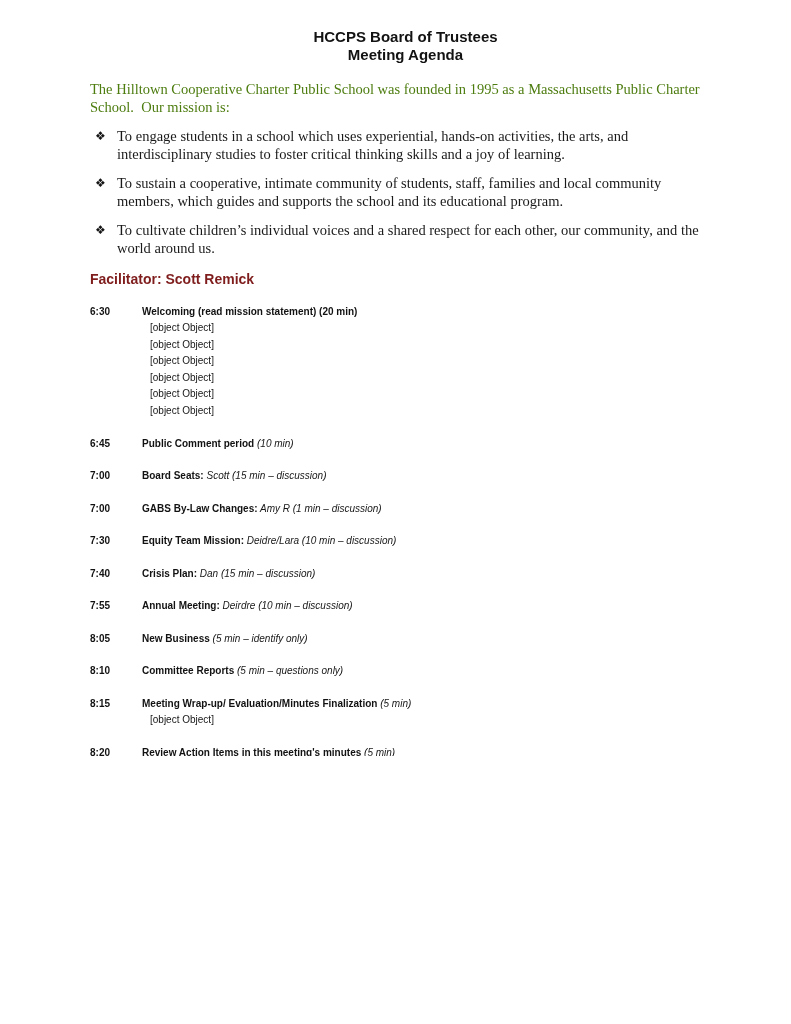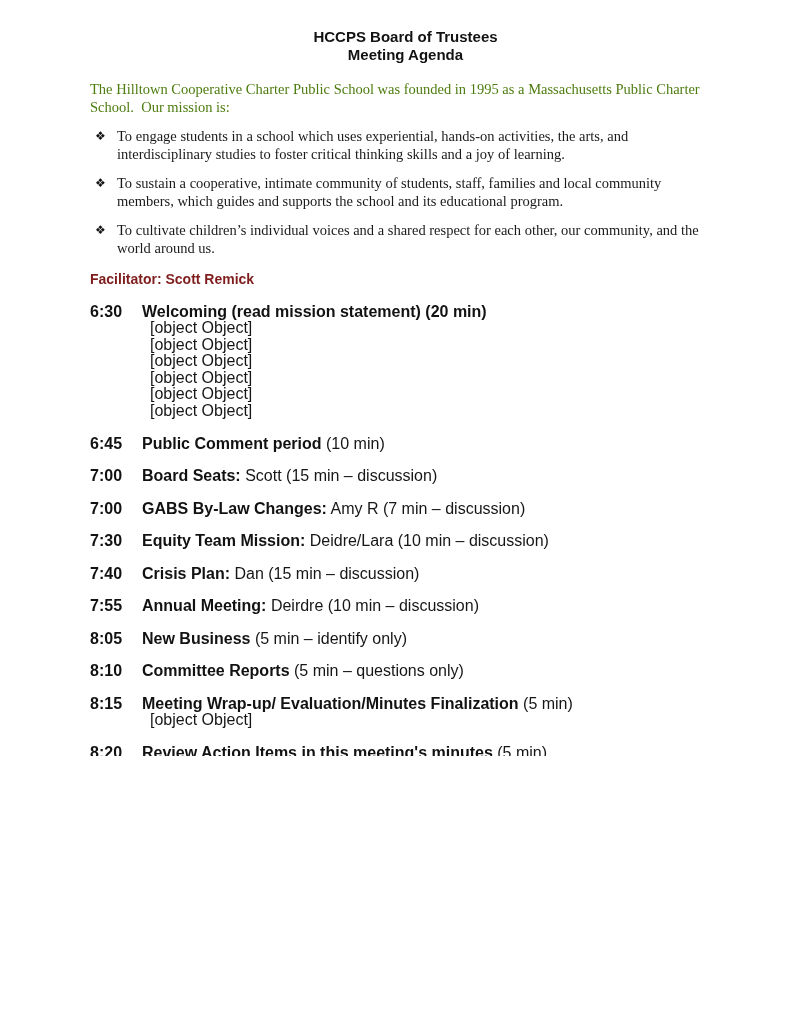--- a/index.html
+++ b/index.html
@@ -63,34 +63,34 @@
     font-family: "Liberation Sans", sans-serif;
     font-weight: bold;
     font-size: 14px;
     line-height: 17px;
     color: #7f1d1d;
   }
   
   .agenda {
     margin-top: 15px;
     font-family: "Liberation Sans", sans-serif;
-    font-size: 16px;
+    font-size: 10px;
     line-height: 17px;
     color: #161616;
   }
   .agenda-item { margin-bottom: 15.5px; }
   .agenda-row { display: flex; align-items: flex-start; }
   .agenda-time {
     flex: 0 0 52px;
     font-weight: bold;
     color: #121212;
   }
   .agenda-text { flex: 1; }
   .agenda-bold { font-weight: bold; color: #121212; margin-top: 16px; }
-  .agenda-regular { font-weight: normal; }
+  .agenda-regular { font-weight: normal; font-style: italic; }
   .agenda-sublines {
     margin-left: 60px;
     line-height: 16.5px;
   }
 </style>
 </head>
 <body>
 
 <div class="page">
 
@@ -150,21 +150,21 @@
           <span class="agenda-time">7:00</span>
           <span class="agenda-text"><span class="agenda-bold">Board Seats:</span><span class="agenda-regular"> Scott (15 min – discussion)</span></span>
         </div>
         <div class="agenda-sublines">
           
         </div>
       </div>
       <div class="agenda-item">
         <div class="agenda-row">
           <span class="agenda-time">7:00</span>
-          <span class="agenda-text"><span class="agenda-bold">GABS By-Law Changes:</span><span class="agenda-regular"> Amy R (7 min – discussion)</span></span>
+          <span class="agenda-text"><span class="agenda-bold">GABS By-Law Changes:</span><span class="agenda-regular"> Amy R (1 min – discussion)</span></span>
         </div>
         <div class="agenda-sublines">
           
         </div>
       </div>
       <div class="agenda-item">
         <div class="agenda-row">
           <span class="agenda-time">7:30</span>
           <span class="agenda-text"><span class="agenda-bold">Equity Team Mission:</span><span class="agenda-regular"> Deidre/Lara (10 min – discussion)</span></span>
         </div>

